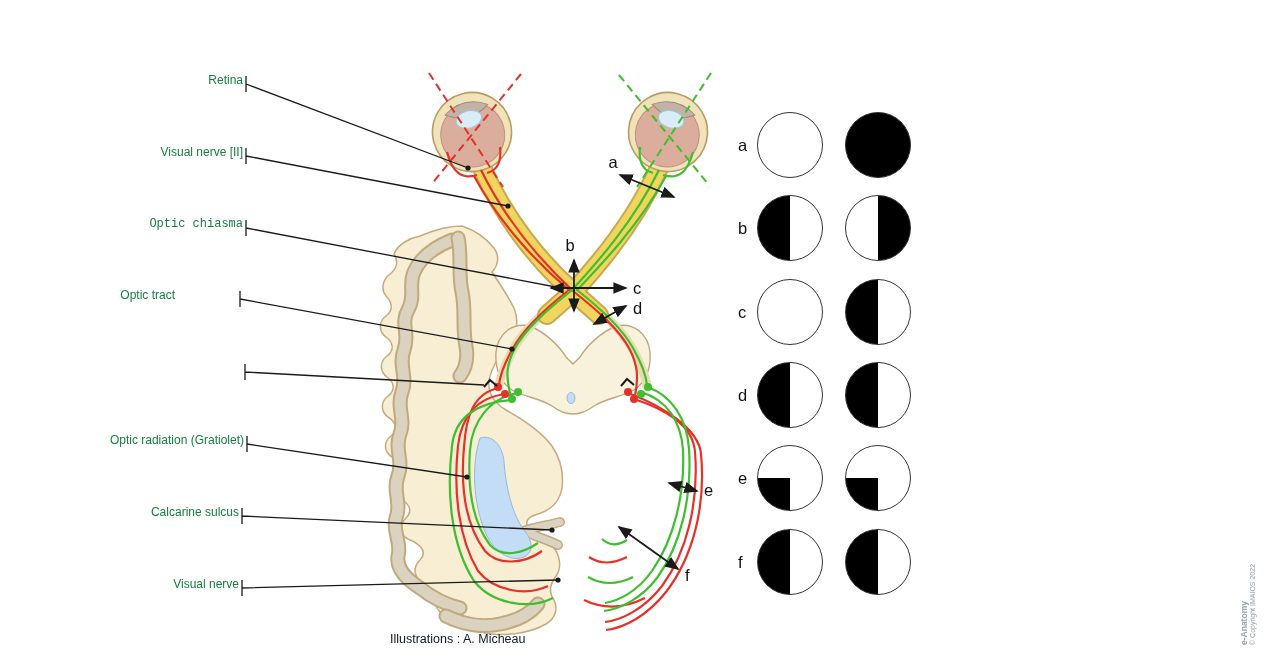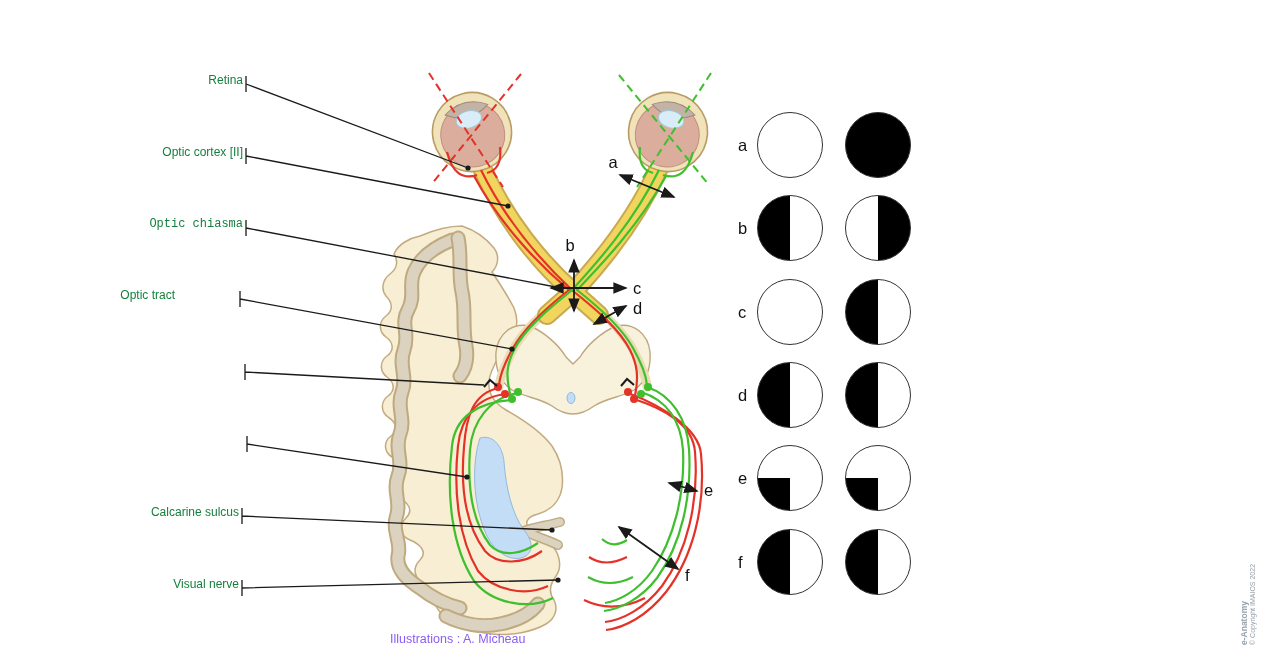--- a/index.html
+++ b/index.html
@@ -1,21 +1,21 @@
 <!DOCTYPE html>
 <html style="--c-red: #e53228; --c-green: #3fbf2e; --c-yellow: #f2d55e; --defect: #000000;"><head>
 <meta charset="utf-8">
 <style>
   html,body{margin:0;padding:0;background:#fff;}
   #stage{position:relative;width:1280px;height:660px;background:#fff;overflow:hidden;
          font-family:"Liberation Sans","DejaVu Sans",sans-serif;}
   svg{position:absolute;left:0;top:0;}
   svg text{font-family:"Liberation Sans","DejaVu Sans",sans-serif;font-size:16.5px;fill:#111;}
   .lbl{position:absolute;font-size:12px;color:#15803d;white-space:nowrap;}
-  .footer-credit{position:absolute;left:390px;top:632px;font-size:12.5px;color:#8b5cf6;}
+  .footer-credit{position:absolute;left:390px;top:632px;font-size:12.5px;color:#0f172a;}
   .watermark{position:absolute;left:1198px;top:581px;width:106px;height:22px;
              transform:rotate(-90deg);color:#98a2ac;line-height:1.05;}
   .watermark .wm-brand{font-size:8.5px;font-weight:bold;display:block;}
   .watermark .wm-copy{font-size:7px;display:block;}
   
   .vf-row{position:absolute;left:735px;width:180px;height:66px;}
   .vf-letter{position:absolute;left:3px;top:50%;transform:translateY(-50%);
              font-size:16.5px;color:#111;}
   .vf-circle{position:absolute;top:0;width:66px;height:66px;border-radius:50%;
              border:1.5px solid #333;box-sizing:border-box;background:#fff;}
@@ -203,23 +203,24 @@
       <text x="613" y="168" text-anchor="middle">a</text>
       <text x="570" y="251" text-anchor="middle">b</text>
       <text x="633" y="294">c</text>
       <text x="633" y="314">d</text>
       <text x="704" y="496">e</text>
       <text x="685" y="581">f</text>
     </g>
   </svg>
 
   <div class="lbl" style="top:73px;right:1037px;">Retina</div>
-  <div class="lbl" style="top:145px;right:1037px;">Optic cortex [II]</div>
+  <div class="lbl" style="top:145px;right:1037px;">Visual nerve [II]</div>
   <div class="lbl" style="top:217px;right:1037px;font-family:Liberation Mono, monospace;">Optic chiasma</div>
   <div class="lbl" style="top:288px;right:1105px;">Optic tract</div>
+  <div class="lbl" style="top:433px;right:1036px;">Optic radiation (Gratiolet)</div>
   <div class="lbl" style="top:505px;right:1041px;margin-left:48px;">Calcarine sulcus</div>
   <div class="lbl" style="top:577px;right:1041px;">Visual nerve</div>
 
   <div>
       <div class="vf-row" style="top: 112px;">
         <span class="vf-letter">a</span>
         <div class="vf-circle vf-left f-none"></div>
         <div class="vf-circle vf-right f-full"></div>
       </div>
       <div class="vf-row" style="top: 195px;">

